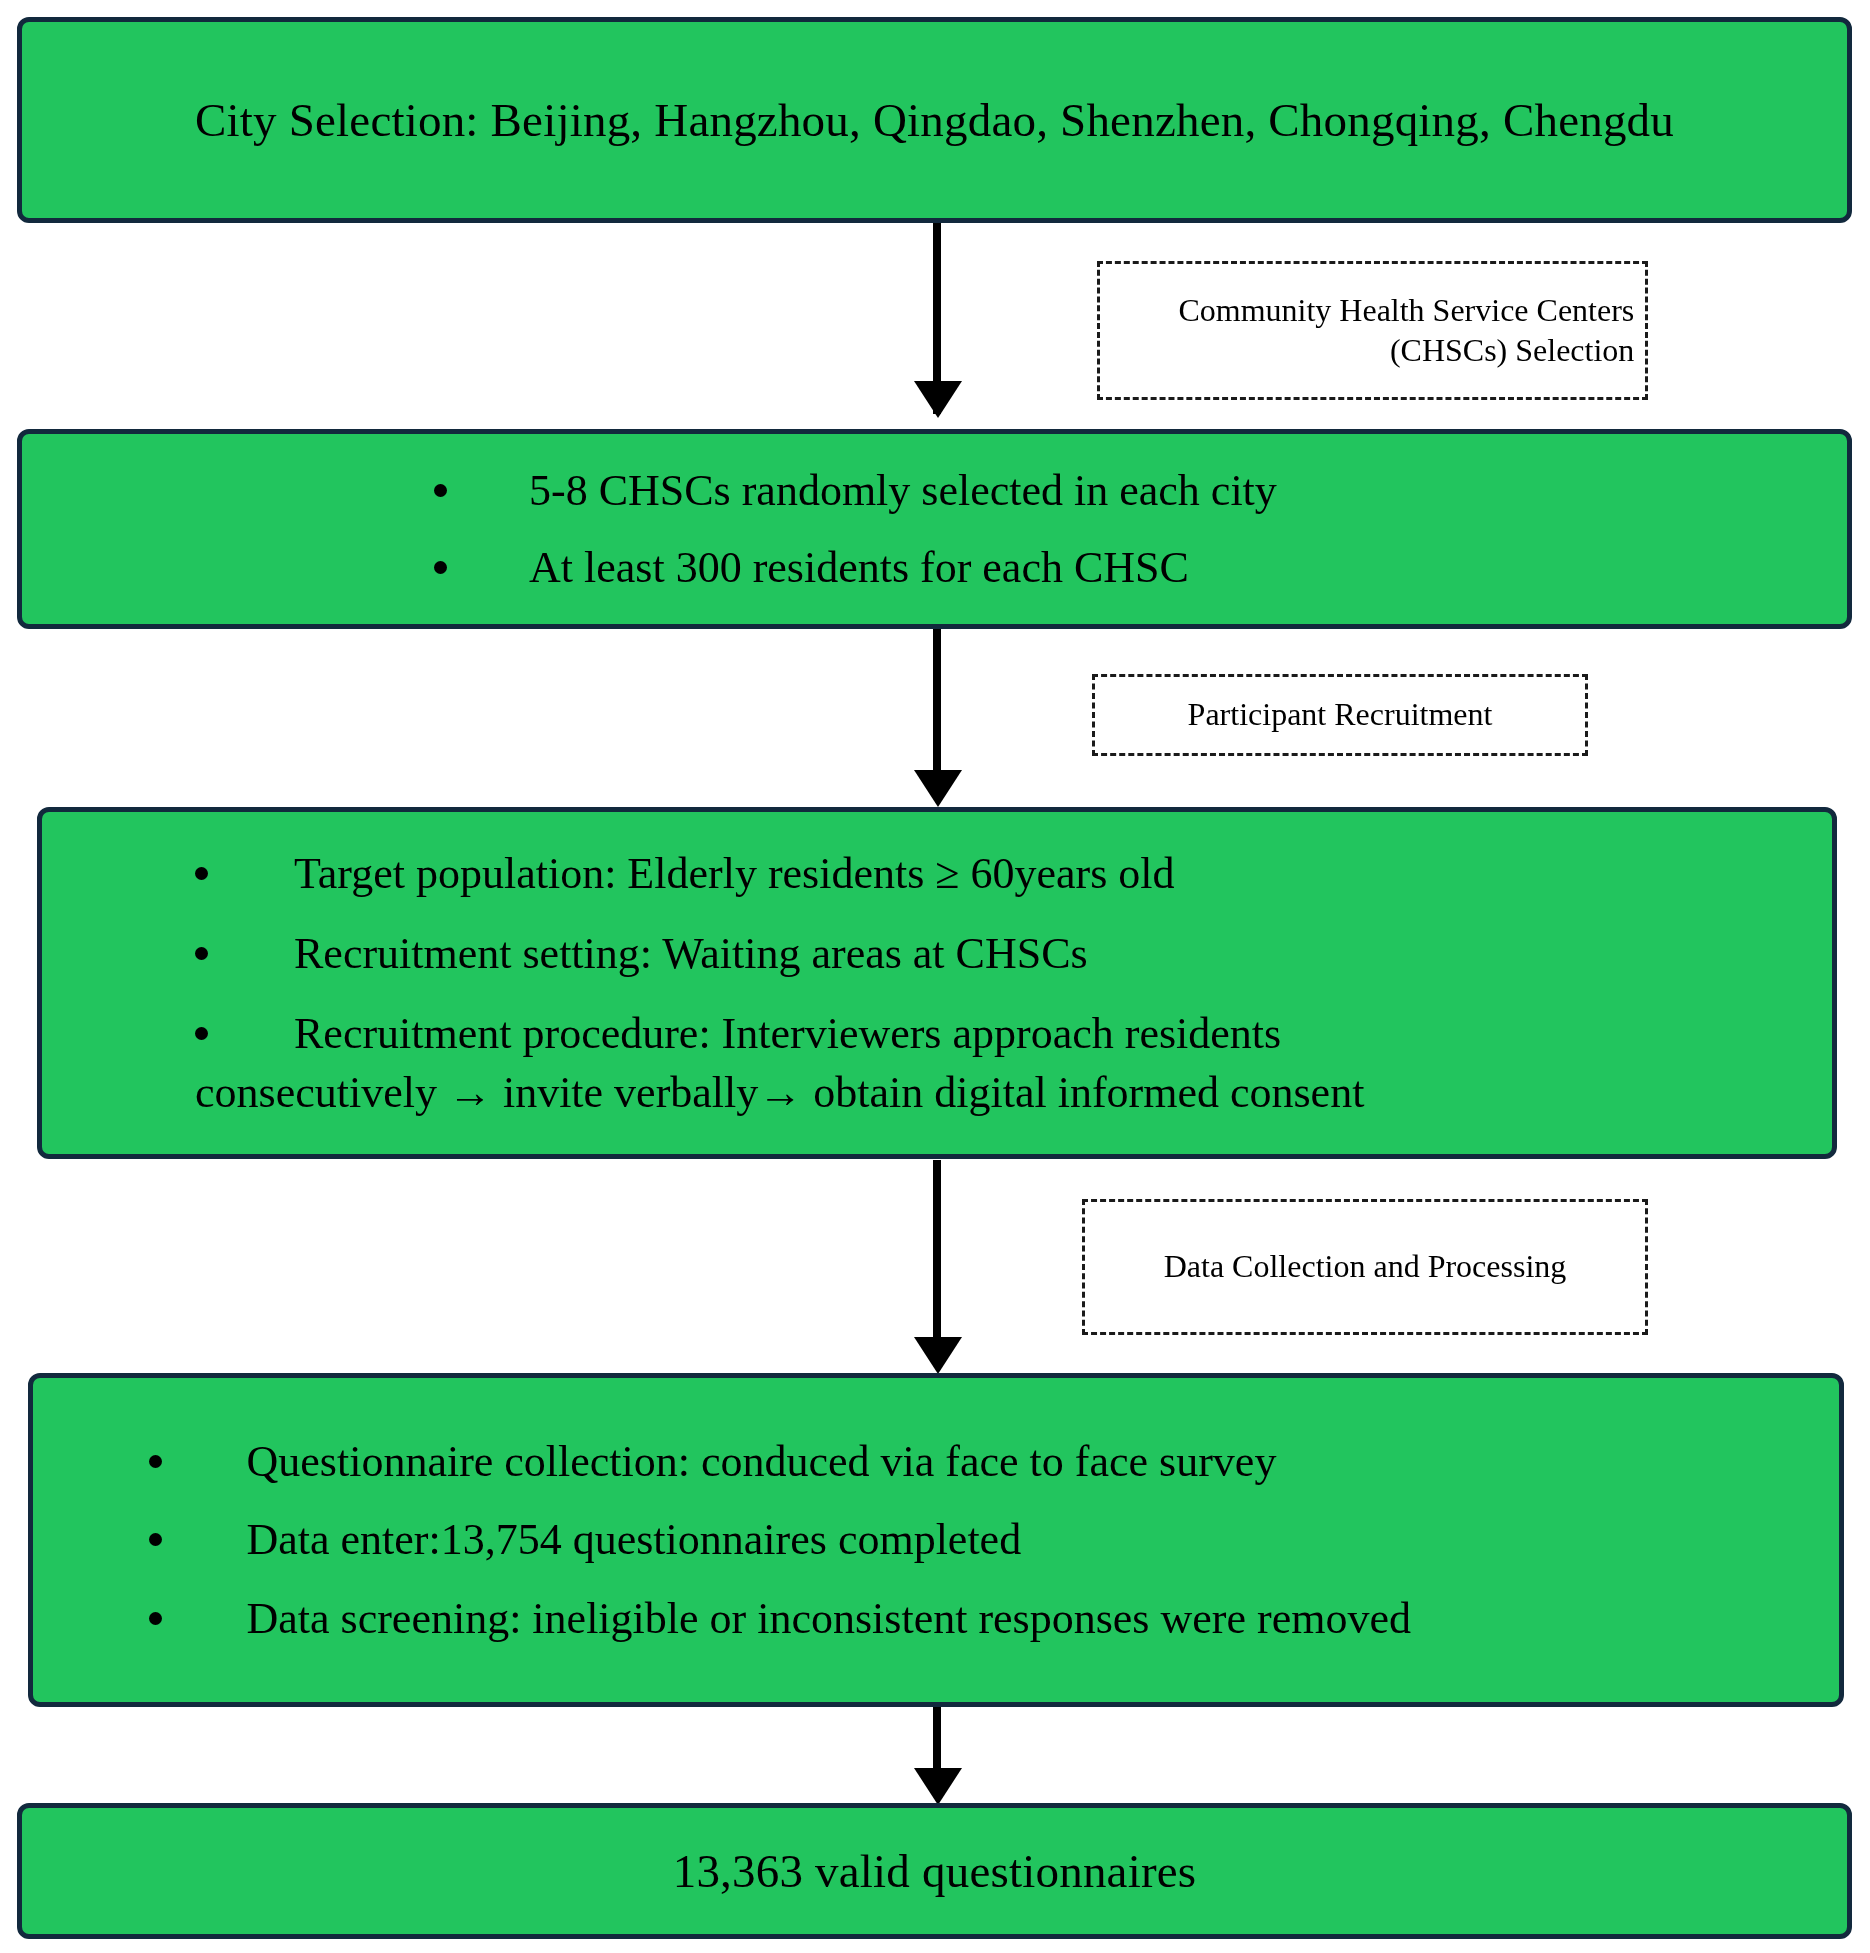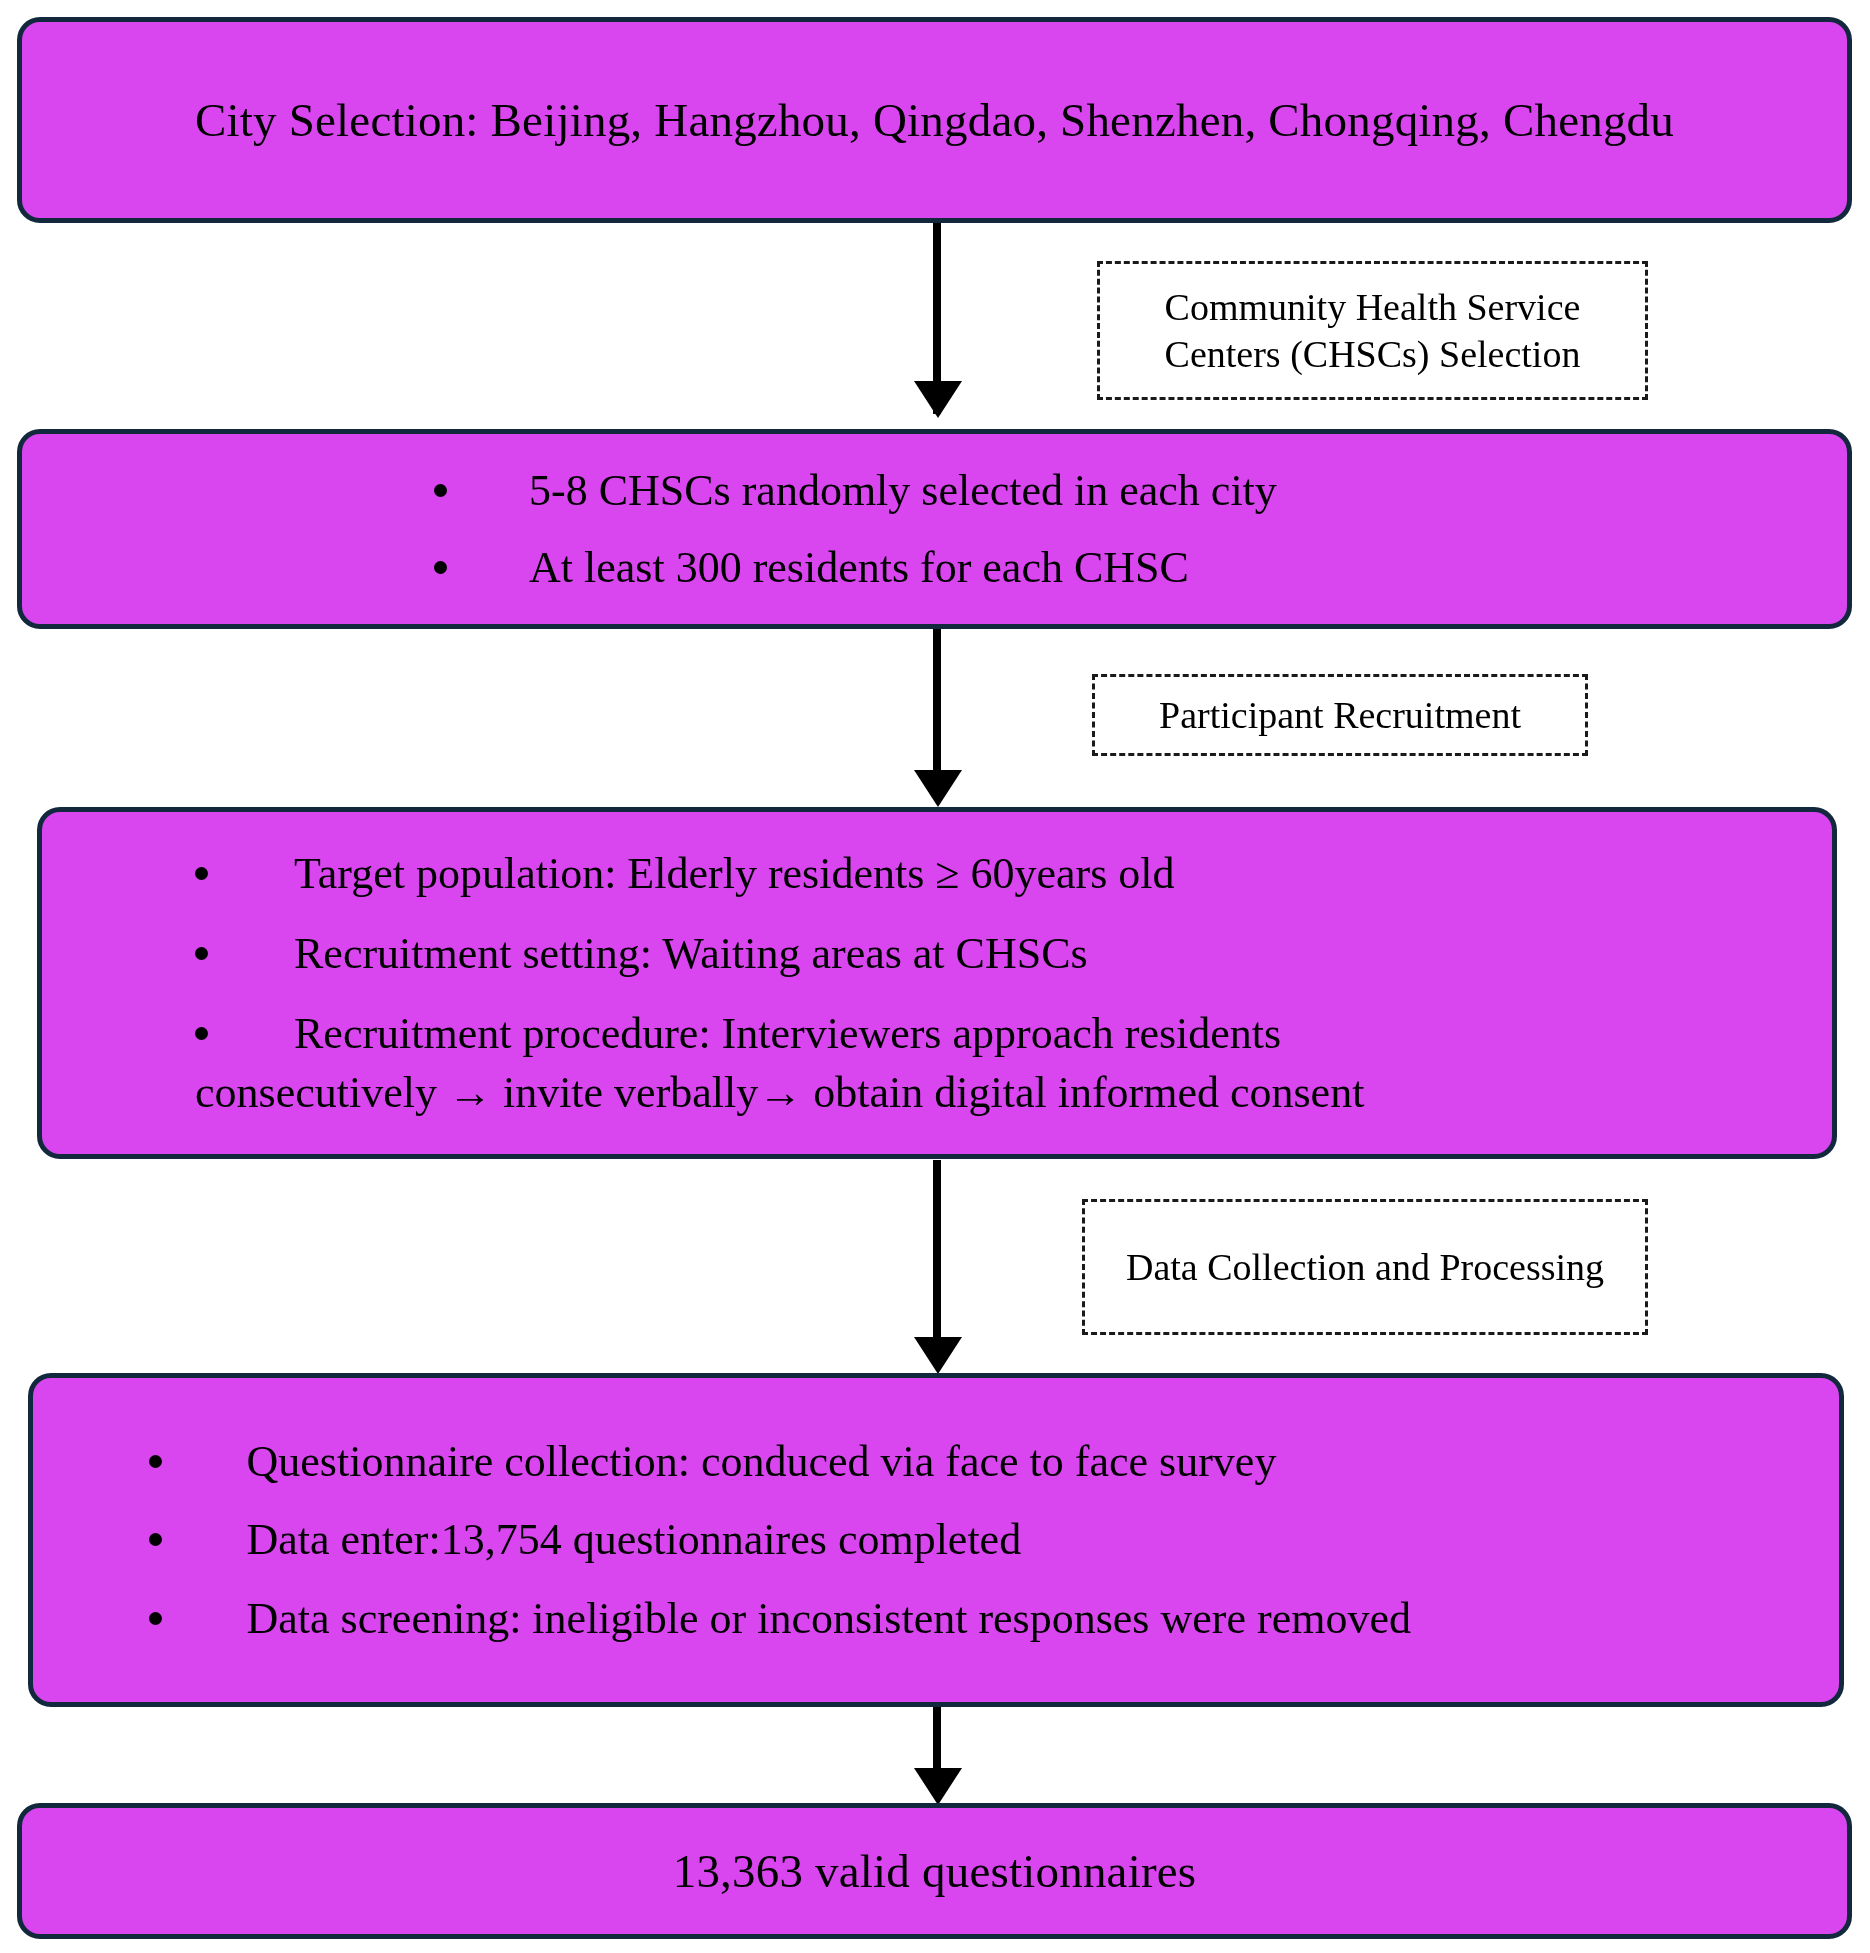--- a/index.html
+++ b/index.html
@@ -15,23 +15,23 @@
     background: #ffffff;
     font-family: "Liberation Serif", "DejaVu Serif", serif;
     color: #000000;
     overflow: hidden;
   }
 
   
   .node {
     position: absolute;
     box-sizing: border-box;
-    background: #d946ef;
+    background: #22c55e;
     border: 5.3px solid #12293d;
-    border-radius: 23px;
+    border-radius: 12px;
     display: flex;
     flex-direction: column;
     justify-content: center;
   }
   .node.center {
     align-items: center;
   }
 
   .node-title {
     font-size: 47px;
@@ -89,22 +89,22 @@
 
   
   .dashed-label {
     position: absolute;
     box-sizing: border-box;
     border: 3.1px dashed #1a1a1a;
     background: #ffffff;
     display: flex;
     align-items: center;
     justify-content: center;
-    text-align: center;
-    font-size: 38px;
+    text-align: right;
+    font-size: 32px;
     line-height: 1.22;
     padding: 4.6px 10.7px;
   }
 
   
   .connector {
     position: absolute;
     width: 8.4px;
     background: #000000;
   }

